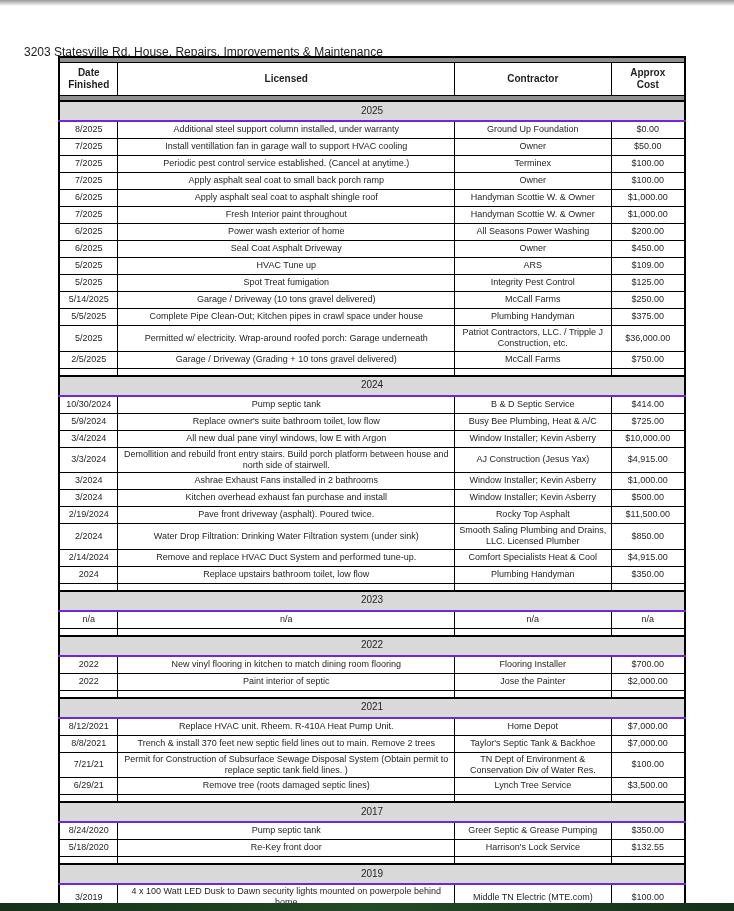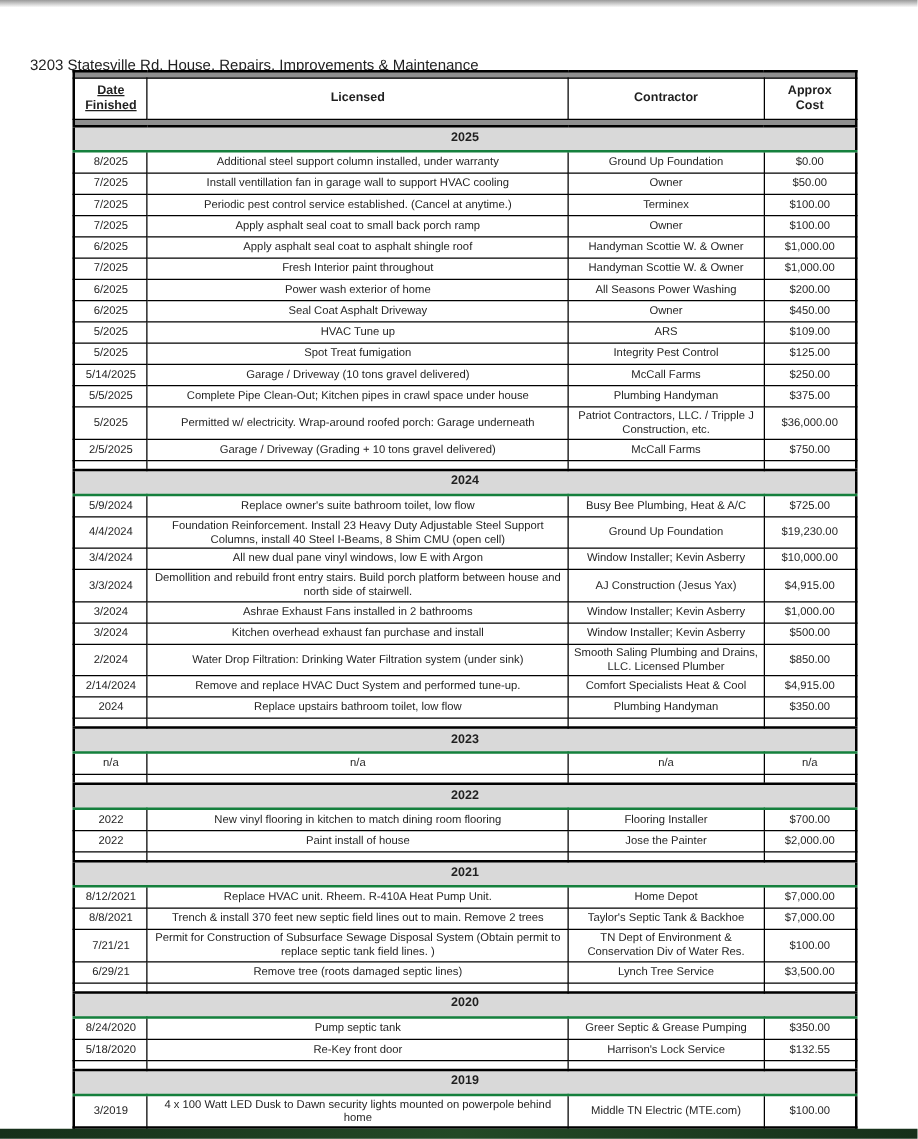--- a/index.html
+++ b/index.html
@@ -40,23 +40,23 @@
     border-left: none; border-right: none;
   }
   tr.head th {
     background: #fff;
     font-size: 10px; font-weight: bold;
     height: 30px;
   }
   tr.head th span.wrap { display: inline-block; }
   tr.year td {
     background: #d9d9d9;
-    font-weight: bold; font-size: 10px;
+    font-weight: normal; font-size: 10px;
     height: 16px;
-    border-top: 2px solid #000; border-bottom: 2px solid #15803d;
+    border-top: 2px solid #000; border-bottom: 2px solid #6d28d9;
   }
   tr.data td { height: 14px; }
   td.project-left { text-align: left; }
   tr.spacer td { height: 6px; padding: 0; }
   .bottom-bar {
     position: absolute; left: 0; bottom: 0;
     width: 734px; height: 8px;
     background: linear-gradient(90deg, #16301a, #234a26, #16301a);
   }
 </style>
@@ -73,21 +73,21 @@
       <col style="width:59px">
       <col style="width:338px">
       <col style="width:157px">
       <col style="width:74px">
     </colgroup>
     <tbody>
         <tr class="strip">
           <td colspan="4"></td>
         </tr>
         <tr class="head">
-          <th><span class="wrap" style="max-width: 52px; text-decoration: underline;">Date Finished</span></th>
+          <th><span class="wrap" style="max-width: 52px;">Date Finished</span></th>
           <th><span class="wrap">Licensed</span></th>
           <th><span class="wrap">Contractor</span></th>
           <th><span class="wrap" style="max-width: 48px;">Approx Cost</span></th>
         </tr>
         <tr class="strip">
           <td colspan="4"></td>
         </tr>
         <tr class="year">
           <td colspan="4">2025</td>
         </tr>
@@ -178,32 +178,32 @@
         <tr class="spacer">
           <td></td>
           <td></td>
           <td></td>
           <td></td>
         </tr>
         <tr class="year">
           <td colspan="4">2024</td>
         </tr>
         <tr class="data">
+          <td>10/30/2024</td>
+          <td>Pump septic tank</td>
+          <td>B &amp; D Septic Service</td>
+          <td>$414.00</td>
+        </tr>
+        <tr class="data">
           <td>5/9/2024</td>
           <td>Replace owner's suite bathroom toilet, low flow</td>
           <td>Busy Bee Plumbing, Heat &amp; A/C</td>
           <td>$725.00</td>
         </tr>
         <tr class="data">
-          <td>4/4/2024</td>
-          <td>Foundation Reinforcement. Install 23 Heavy Duty Adjustable Steel Support Columns, install 40 Steel I-Beams, 8 Shim CMU (open cell)</td>
-          <td>Ground Up Foundation</td>
-          <td>$19,230.00</td>
-        </tr>
-        <tr class="data">
           <td>3/4/2024</td>
           <td>All new dual pane vinyl windows, low E with Argon</td>
           <td>Window Installer; Kevin Asberry</td>
           <td>$10,000.00</td>
         </tr>
         <tr class="data">
           <td>3/3/2024</td>
           <td>Demollition and rebuild front entry stairs. Build porch platform between house and north side of stairwell.</td>
           <td>AJ Construction (Jesus Yax)</td>
           <td>$4,915.00</td>
@@ -214,20 +214,26 @@
           <td>Window Installer; Kevin Asberry</td>
           <td>$1,000.00</td>
         </tr>
         <tr class="data">
           <td>3/2024</td>
           <td>Kitchen overhead exhaust fan purchase and install</td>
           <td>Window Installer; Kevin Asberry</td>
           <td>$500.00</td>
         </tr>
         <tr class="data">
+          <td>2/19/2024</td>
+          <td>Pave front driveway (asphalt).  Poured twice.</td>
+          <td>Rocky Top Asphalt</td>
+          <td>$11,500.00</td>
+        </tr>
+        <tr class="data">
           <td>2/2024</td>
           <td>Water Drop Filtration: Drinking Water Filtration system (under sink)</td>
           <td>Smooth Saling Plumbing and Drains, LLC. Licensed Plumber</td>
           <td>$850.00</td>
         </tr>
         <tr class="data">
           <td>2/14/2024</td>
           <td>Remove and replace HVAC Duct System and performed tune-up.</td>
           <td>Comfort Specialists Heat &amp; Cool</td>
           <td>$4,915.00</td>
@@ -263,21 +269,21 @@
           <td colspan="4">2022</td>
         </tr>
         <tr class="data">
           <td>2022</td>
           <td>New vinyl flooring in kitchen to match dining room flooring</td>
           <td>Flooring Installer</td>
           <td>$700.00</td>
         </tr>
         <tr class="data">
           <td>2022</td>
-          <td>Paint install of house</td>
+          <td>Paint interior of septic</td>
           <td>Jose the Painter</td>
           <td>$2,000.00</td>
         </tr>
         <tr class="spacer">
           <td></td>
           <td></td>
           <td></td>
           <td></td>
         </tr>
         <tr class="year">
@@ -307,21 +313,21 @@
           <td>Lynch Tree Service</td>
           <td>$3,500.00</td>
         </tr>
         <tr class="spacer">
           <td></td>
           <td></td>
           <td></td>
           <td></td>
         </tr>
         <tr class="year">
-          <td colspan="4">2020</td>
+          <td colspan="4">2017</td>
         </tr>
         <tr class="data">
           <td>8/24/2020</td>
           <td>Pump septic tank</td>
           <td>Greer Septic &amp; Grease Pumping</td>
           <td>$350.00</td>
         </tr>
         <tr class="data">
           <td>5/18/2020</td>
           <td>Re-Key front door</td>

